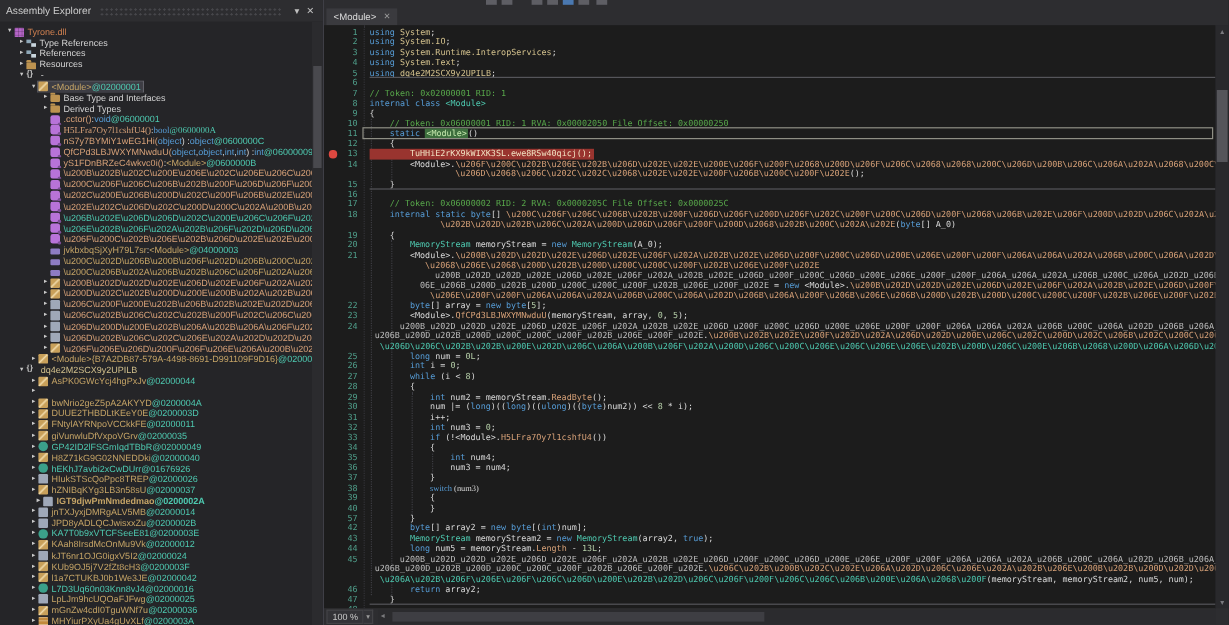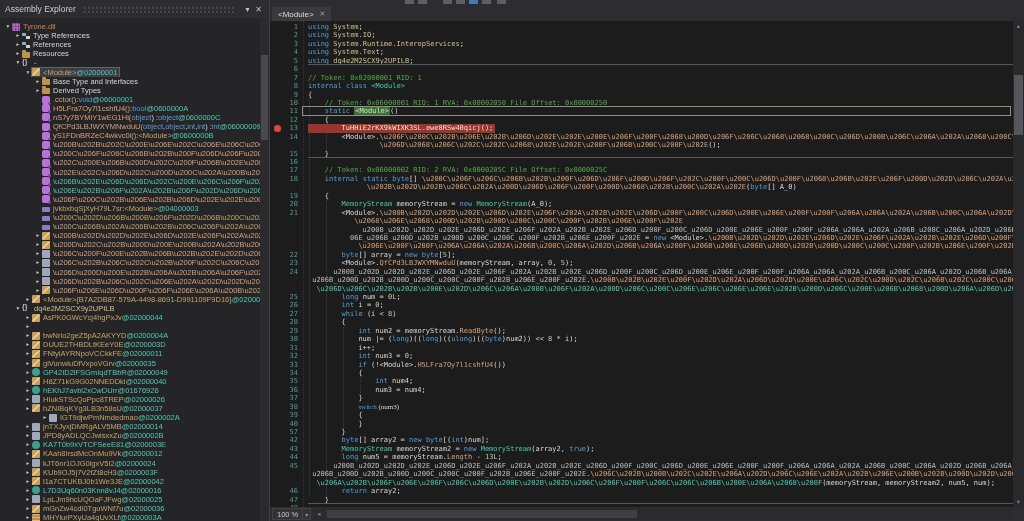--- a/index.html
+++ b/index.html
@@ -147,21 +147,21 @@
         <div class="trow" style="padding-left: 34px;">
           <span class="texp"></span>
           <span style="display: flex; align-items: flex-end;">
             <span class="ticon i-method"></span>
             <span class="c-met">.cctor()</span>
             <span class="c-wh"> : </span>
             <span class="c-kw">void</span>
             <span class="c-addr"> @06000001</span>
           </span>
         </div>
-        <div class="trow" style="padding-left: 34px;">
+        <div class="trow" style="padding-left: 34px; font-family: Liberation Serif, serif;">
           <span class="texp"></span>
           <span style="display: flex; align-items: center;">
             <span class="ticon i-method"></span>
             <span class="c-met">H5LFra7Oy7l1cshfU4()</span>
             <span class="c-wh"> : </span>
             <span class="c-kw">bool</span>
             <span class="c-addr"> @0600000A</span>
           </span>
         </div>
         <div class="trow" style="padding-left: 34px;">
@@ -420,21 +420,21 @@
           </span>
         </div>
         <div class="trow" style="padding-left: 24px;">
           <span class="texp">▸</span>
           <span style="display: flex; align-items: center;">
             <span class="ticon i-class"></span>
             <span class="c-gold">hZNIBqKYg3LB3n58sU</span>
             <span class="c-addr"> @02000037</span>
           </span>
         </div>
-        <div class="trow" style="padding-left: 41px;">
+        <div class="trow" style="padding-left: 28px; font-weight: bold;">
           <span class="texp">▸</span>
           <span style="display: flex; align-items: center;">
             <span class="ticon i-struct"></span>
             <span class="c-gold">IGT9djwPmNmdedmao</span>
             <span class="c-addr"> @0200002A</span>
           </span>
         </div>
         <div class="trow" style="padding-left: 24px;">
           <span class="texp">▸</span>
           <span style="display: flex; align-items: center;">

